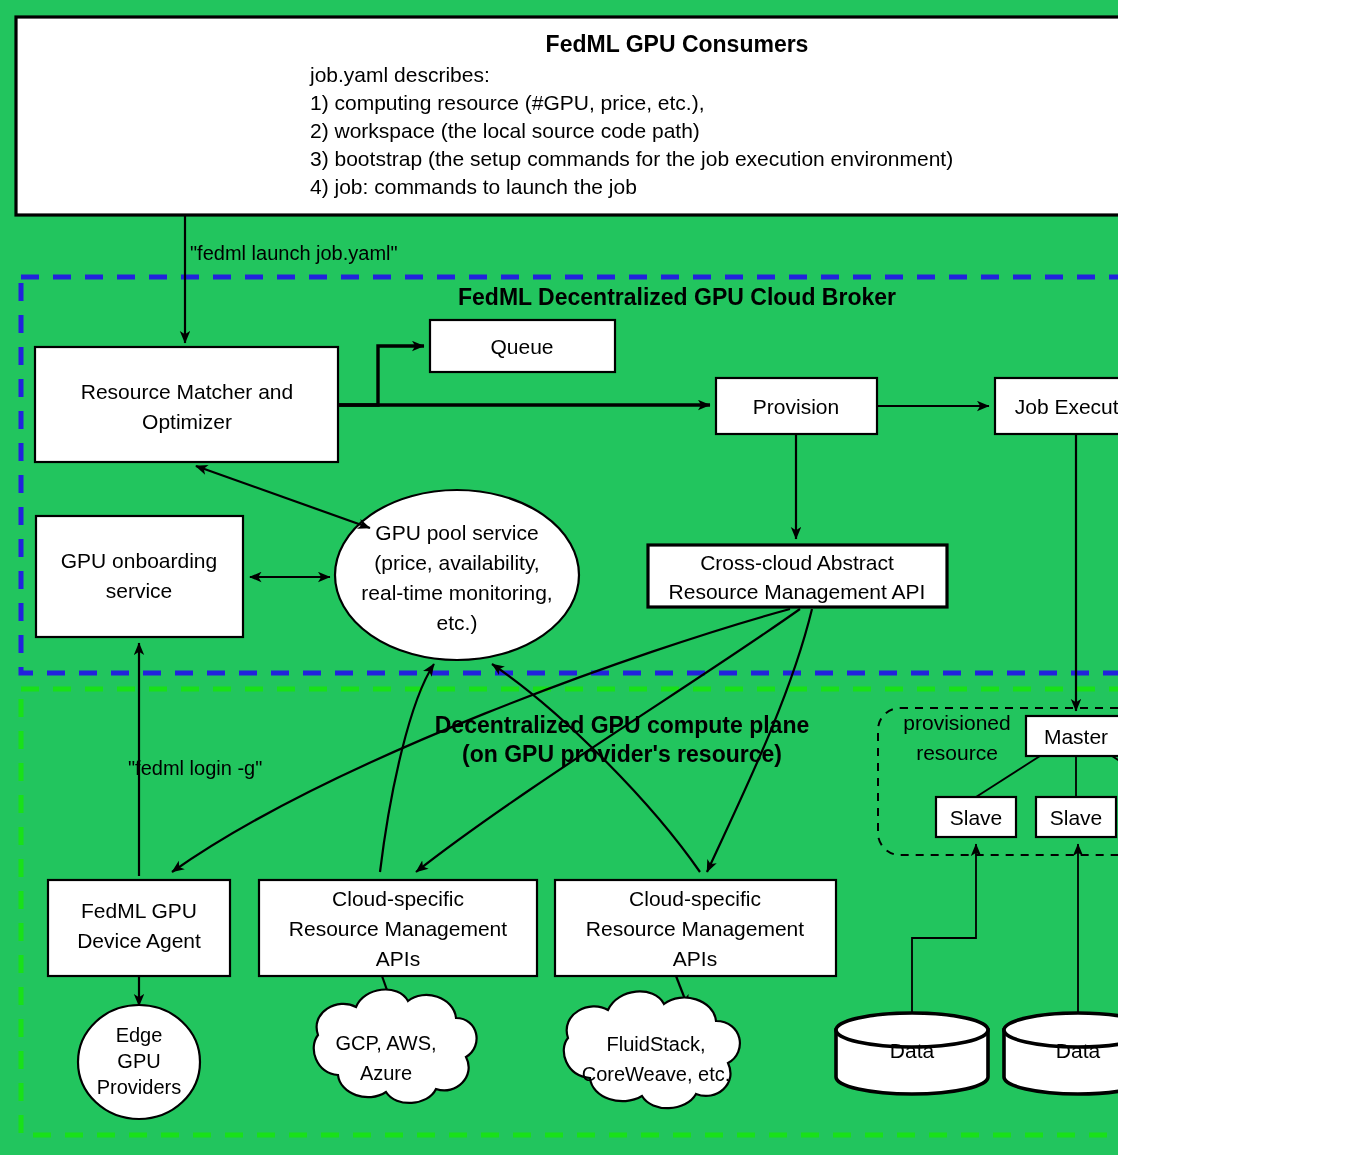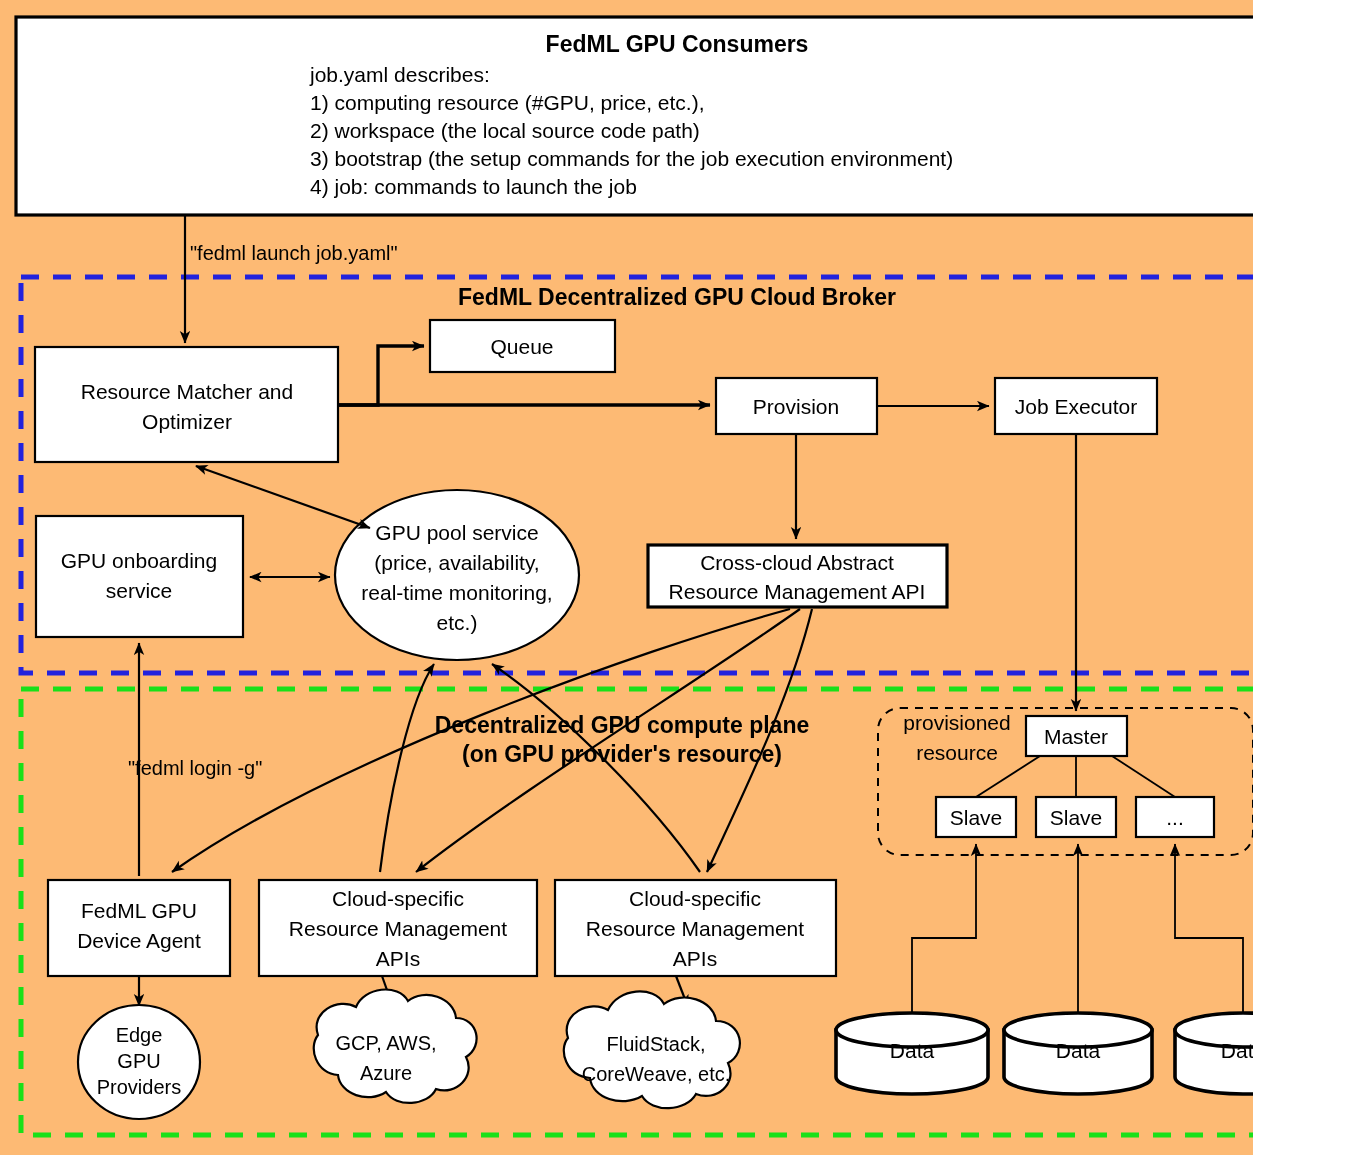--- a/index.html
+++ b/index.html
@@ -1,17 +1,17 @@
 <!DOCTYPE html>
 <html><head>
 <meta charset="utf-8">
 <style>
   html,body{margin:0;padding:0;background:#ffffff;}
   body{font-family:"Liberation Sans",sans-serif;}
-  #stage{position:relative;width:1253px;height:1155px;overflow:hidden;background:#fdba74;}
+  #stage{position:relative;width:1118px;height:1155px;overflow:hidden;background:#22c55e;}
   svg{position:absolute;left:0;top:0;width:1355px;height:1155px;}
   .shape{fill:#ffffff;stroke:#000000;stroke-width:2.2;}
   .shape-thick{fill:#ffffff;stroke:#000000;stroke-width:3.2;}
   .dashblue{fill:none;stroke:#2222dd;stroke-width:5;stroke-dasharray:18 14;}
   .dashgreen{fill:none;stroke:#19e019;stroke-width:5;stroke-dasharray:18 14;}
   .dashthin{fill:none;stroke:#000000;stroke-width:2;stroke-dasharray:8 7;}
   .ln{fill:none;stroke:#000000;stroke-width:2.2;}
   .ln-thick{fill:none;stroke:#000000;stroke-width:3.4;}
   .ln-thin{fill:none;stroke:#000000;stroke-width:1.8;}
   .cyl{fill:#ffffff;stroke:#000000;stroke-width:3.6;}

